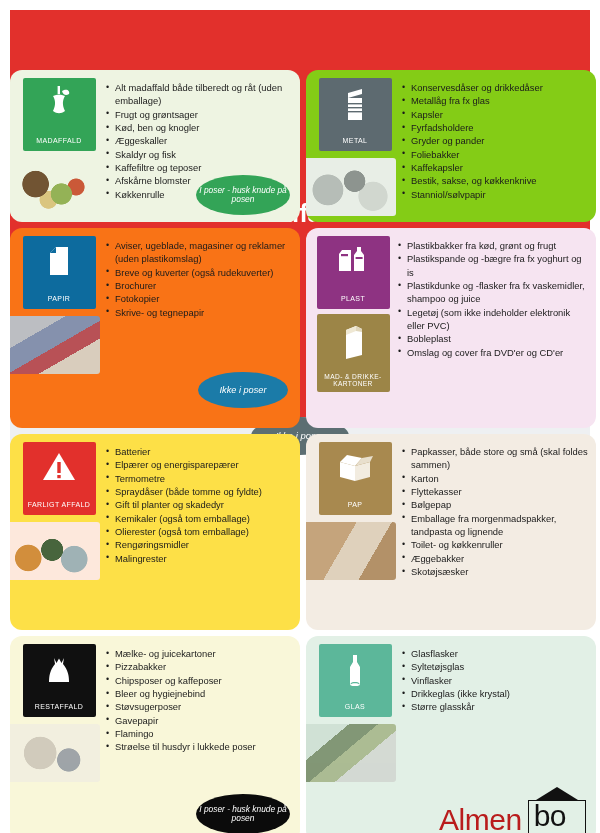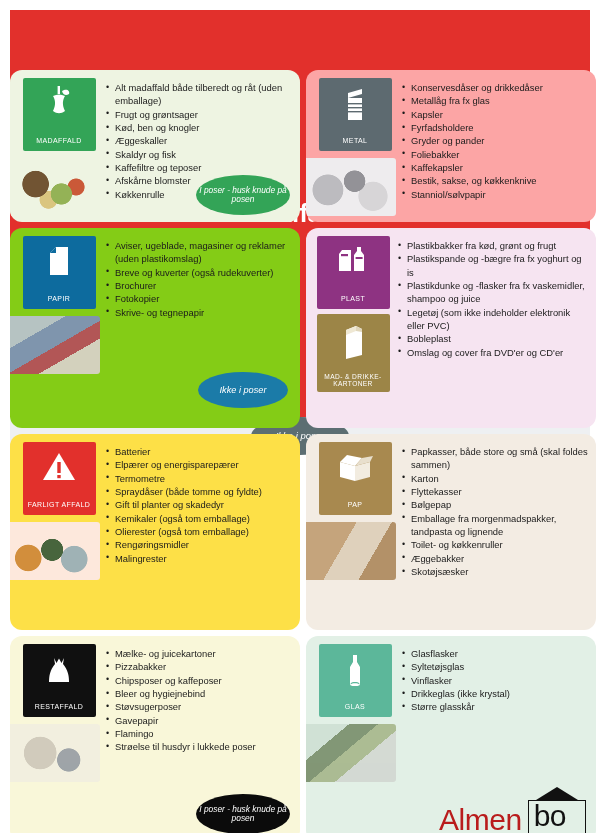--- a/index.html
+++ b/index.html
@@ -86,22 +86,22 @@
     border-radius: 12px;
     overflow: hidden;
     box-sizing: border-box;
     padding: 8px 6px 4px 8px;
     display: flex;
     align-items: flex-start;
   }
 
   
   .p-mad   { background: #eef4e2; }
-  .p-metal { background: #fca5a5; }
-  .p-papir { background: #84cc16; }
+  .p-metal { background: #84cc16; }
+  .p-papir { background: #f97316; }
   .p-plast { background: #f6e4f1; }
   .p-farlig{ background: #fde047; }
   .p-pap   { background: #f3ece3; }
   .p-rest  { background: #f9f7d9; }
   .p-glas  { background: #e2f0e6; }
 
   
   .icon-col {
     flex: 0 0 78px;
     display: flex;

